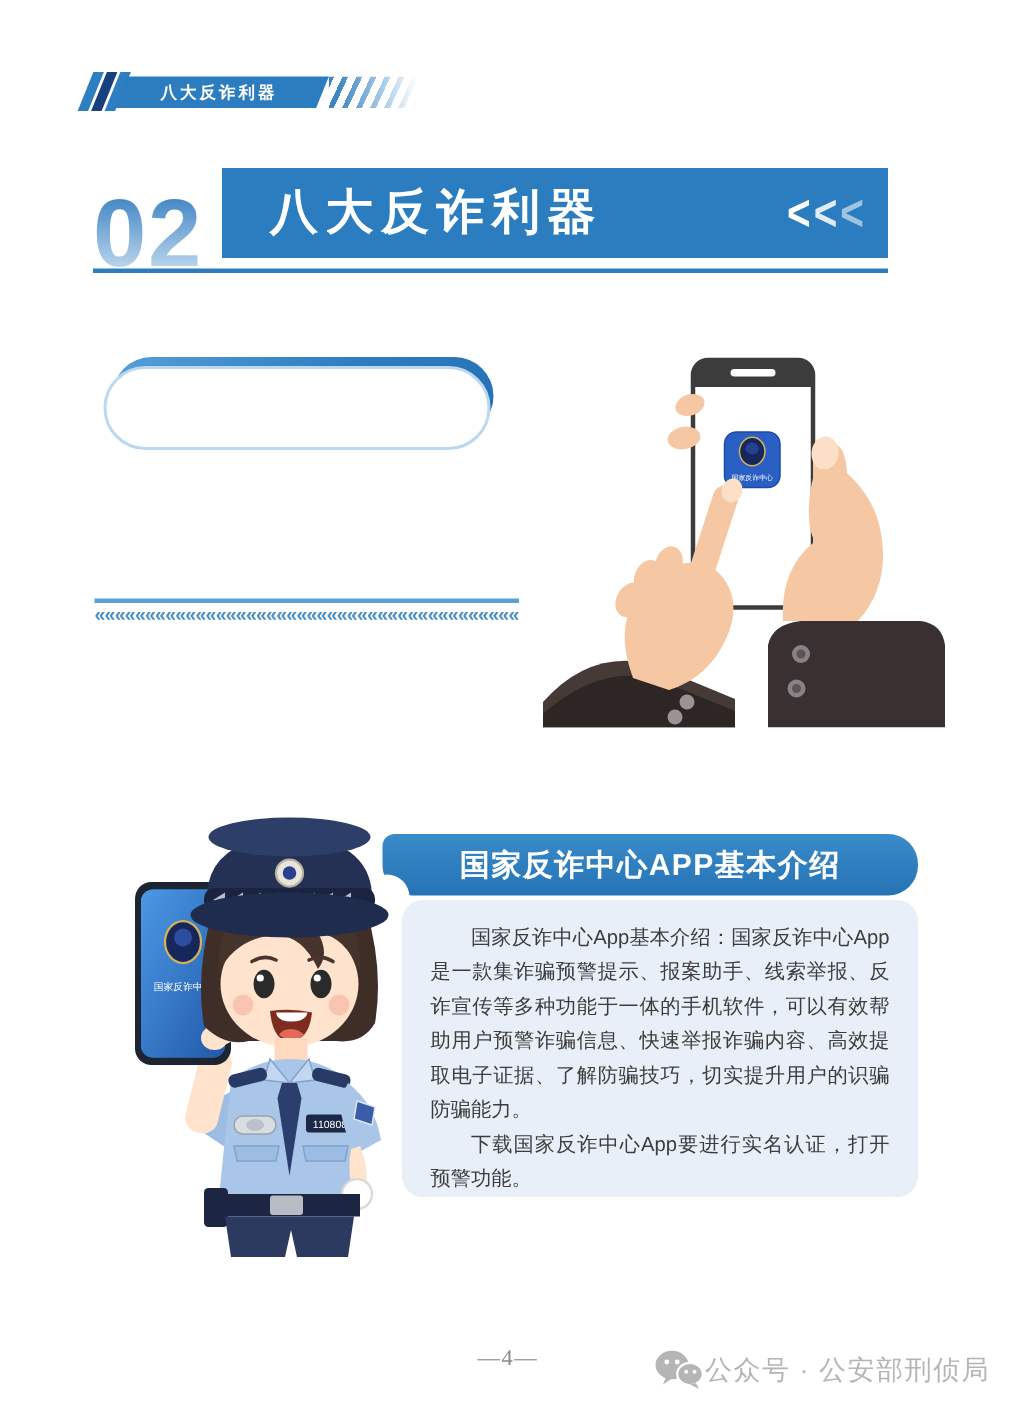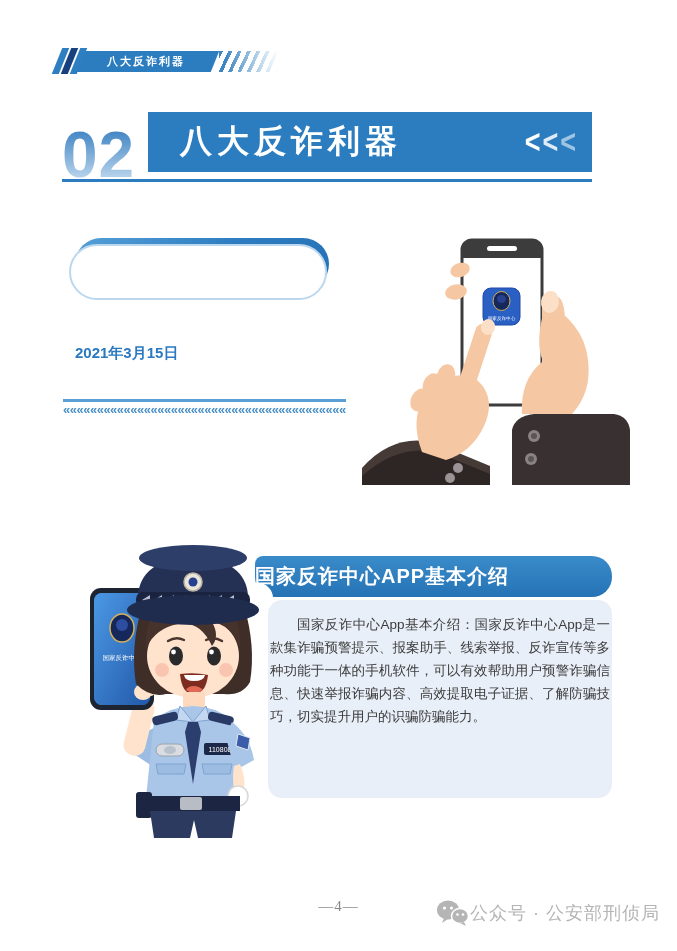--- a/index.html
+++ b/index.html
@@ -84,31 +84,31 @@
 
   
   .hands-illu { position:absolute; left:362px; top:230px; width:295px; height:255px; }
   .officer-illu { position:absolute; left:80px; top:498px; width:218px; height:340px; z-index:3; }
 
   
   .panel-header {
     position:absolute; left:255px; top:556px; width:357px; height:41px;
     background:linear-gradient(180deg,#3a8bca,#2573b5);
     border-radius:8px 20px 20px 20px;
-    display:flex; align-items:center; 
+    display:flex; align-items:center; justify-content:center;
     color:#fff; font-size:20px; font-weight:bold; letter-spacing:1px; z-index:2;
   }
   .panel-header::before {
     content:""; position:absolute; left:-12px; bottom:-16px; width:30px; height:30px;
     background:#fff; border-radius:50%;
   }
   .panel-body {
     position:absolute; left:268px; top:600px; width:344px; height:198px;
     background:#e9eff8; border-radius:14px;
-    padding:13px 2px; color:#3c3c3c; font-size:13.5px; line-height:23px; font-weight:500;
+    padding:13px 19px; color:#3c3c3c; font-size:13.5px; line-height:23px; font-weight:500;
   }
   .panel-body p { text-indent:2em; text-align:justify; }
 
   
   .page-number {
     position:absolute; left:0; top:898px; width:677px; text-align:center;
     color:#8a8a8a; font-size:15px; letter-spacing:1px;
     font-family:"Liberation Serif","DejaVu Serif",serif;
   }
   .watermark {
@@ -140,21 +140,20 @@
     <span>&lt;</span>
   </div>
 </div>
 <div class="title-underline"></div>
 
 <div class="pill-badge">
   <span>国家反诈中心APP</span>
 </div>
 
 <div class="date-block">
-  <div>2021年3月15日</div>
 </div>
 
 <div class="divider-line"></div>
 <div class="divider-chevrons">««««««««««««««««««««««««««««««««««««««««««</div>
 
 <svg class="hands-illu" viewBox="0 0 295 255">
 
   <path d="M150,255 L150,200 Q153,186 172,184 L252,184 Q266,186 268,200 L268,255 Z" fill="#393031"></path>
   <circle cx="172" cy="206" r="6" fill="#8a8385"></circle>
     <circle cx="172" cy="206" r="3" fill="#5c5557"></circle>
@@ -279,20 +278,21 @@
   <rect x="56" y="294" width="16" height="26" rx="3" fill="#1c2642"></rect>
 
   <path d="M70,313 L156,313 L152,340 L118,340 L114,322 L110,340 L74,340 Z" fill="#2b3a5e"></path>
 </svg>
 
 <div class="panel-header">
   <span>国家反诈中心APP基本介绍</span>
 </div>
 <div class="panel-body">
   <p>国家反诈中心App基本介绍：国家反诈中心App是一款集诈骗预警提示、报案助手、线索举报、反诈宣传等多种功能于一体的手机软件，可以有效帮助用户预警诈骗信息、快速举报诈骗内容、高效提取电子证据、了解防骗技巧，切实提升用户的识骗防骗能力。</p>
+  <p>下载国家反诈中心App要进行实名认证，打开预警功能。</p>
 </div>
 
 <div class="page-number">—4—</div>
 <div class="watermark">
   <svg width="34" height="26" viewBox="0 0 34 26">
     <ellipse cx="12" cy="10" rx="11" ry="9.5" fill="#b5b5b5"></ellipse>
     <path d="M8,18 L6,23 L12,19 Z" fill="#b5b5b5"></path>
     <circle cx="8.5" cy="8" r="1.6" fill="#ffffff"></circle>
     <circle cx="15.5" cy="8" r="1.6" fill="#ffffff"></circle>
     <ellipse cx="24" cy="16" rx="8.5" ry="7.5" fill="#b5b5b5" stroke="#ffffff" stroke-width="1.5"></ellipse>

